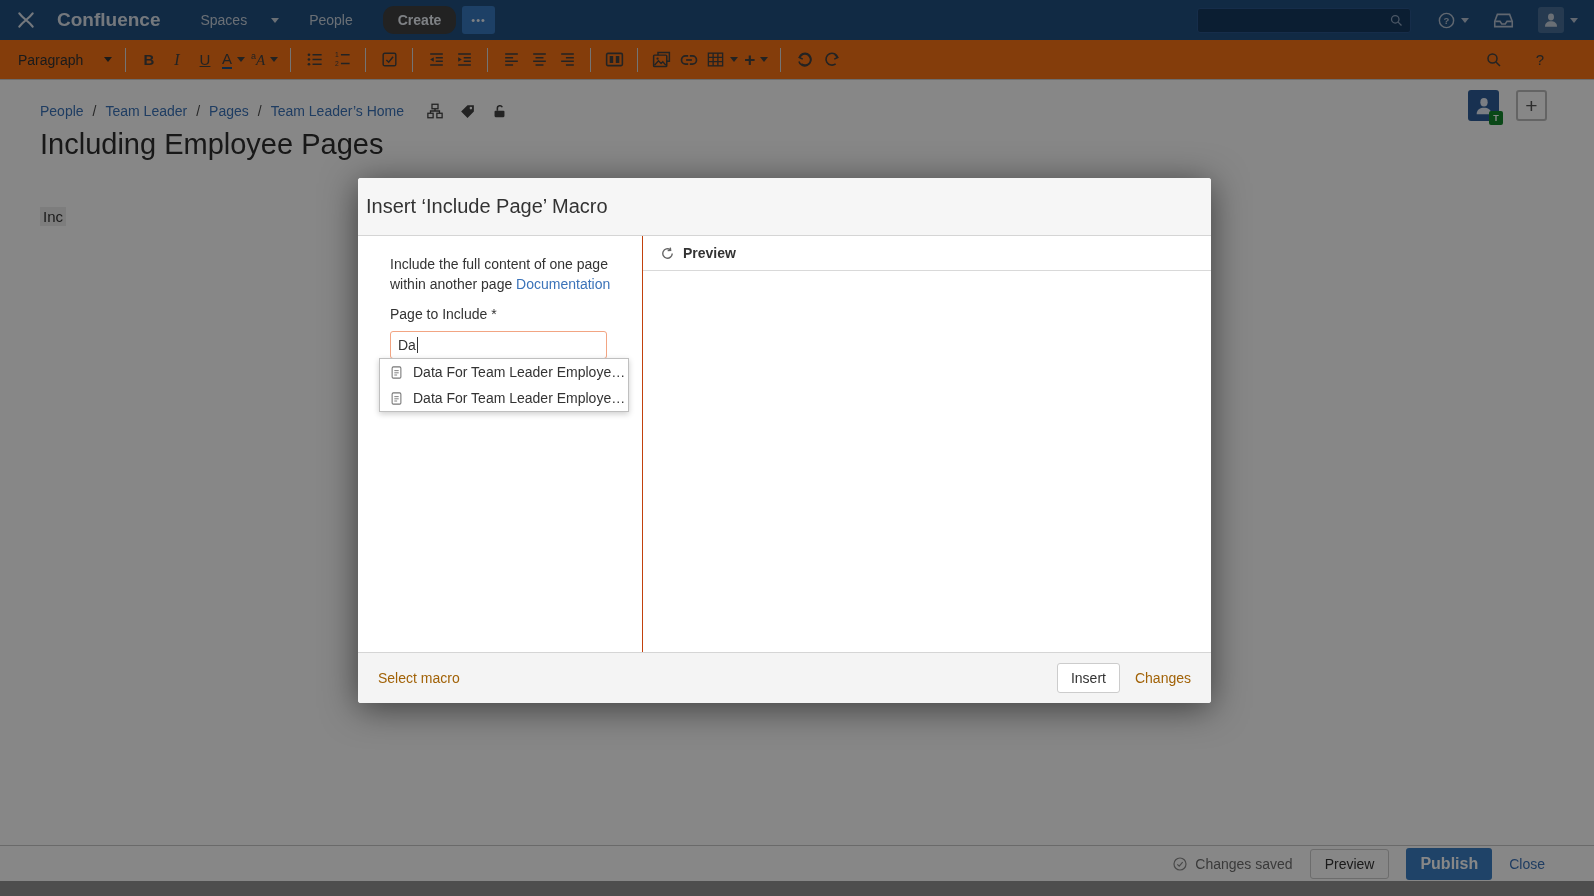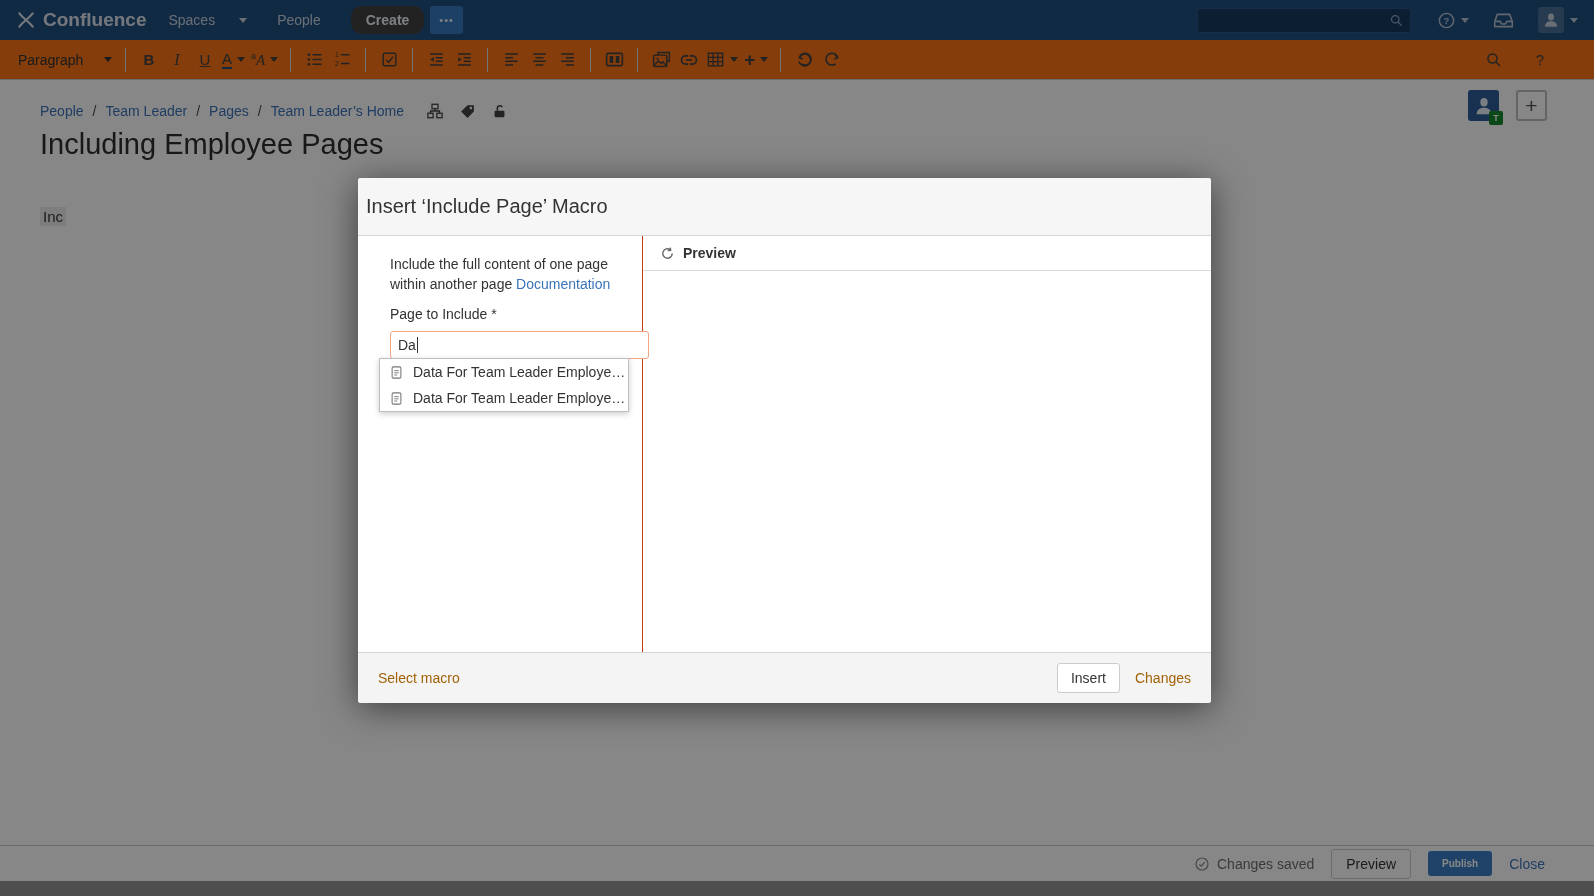--- a/index.html
+++ b/index.html
@@ -4,21 +4,21 @@
 <style>
   * { margin:0; padding:0; box-sizing:border-box; }
   html,body { width:1594px; height:896px; overflow:hidden; }
   body { font-family:"Liberation Sans", sans-serif; background:#fff; position:relative; }
 
   svg.ic { display:block; }
 
   
   .topnav { position:absolute; left:0; top:0; width:100%; height:40px; background:#205081;
             display:flex; align-items:center; padding:0 16px; z-index:10; }
-  .logo { display:flex; align-items:center; gap:7px; color:#dbe2ec; font-size:19px; font-weight:700; margin-right:22px; }
+  .logo { display:flex; align-items:center; gap:21px; color:#dbe2ec; font-size:19px; font-weight:700; margin-right:40px; }
   .navitem { color:#c9d2de; font-size:14px; margin-right:30px; display:flex; align-items:center; gap:24px; cursor:pointer; }
   .caret { width:0; height:0; border-left:4px solid transparent; border-right:4px solid transparent;
            border-top:5px solid currentColor; display:inline-block; }
   .btn-create { background:#404040; color:#eef3fa; font-size:14px; font-weight:600; padding:6px 15px;
                 border-radius:11px; border:none; cursor:pointer; margin-right:6px; }
   .btn-more { background:#3779c0; color:#eef3fa; font-size:11px; letter-spacing:1px; padding:8px 9px;
               border-radius:3px; border:none; cursor:pointer; }
   .nav-spacer { flex:1; }
   .nav-search { position:relative; width:214px; height:25px; margin-right:26px; }
   .nav-search input { width:100%; height:100%; background:#16395f; border:1px solid #2a5档; border:1px solid #2a568c;
@@ -64,40 +64,40 @@
                   display:grid; place-items:center; cursor:pointer; line-height:1; }
 
   
   .statusbar { position:absolute; left:0; bottom:15px; width:100%; height:36px; background:#fff;
                border-top:1px solid #c9c9c9; display:flex; align-items:center; justify-content:flex-end;
                gap:17px; padding-right:49px; font-size:14px; z-index:10; }
   .changes-saved { display:flex; align-items:center; gap:7px; color:#6f6f6f; }
   .changes-saved svg { color:#8a8a8a; }
   .btn-outline { background:#fff; border:1px solid #ccc; border-radius:3px; padding:6px 14px; font-size:14px;
                  color:#333; cursor:pointer; font-family:"Liberation Sans", sans-serif; }
-  .btn-publish { background:#3b7fc4; border:none; border-radius:3px; padding:7px 14px; font-size:10px;
+  .btn-publish { background:#3b7fc4; border:none; border-radius:3px; padding:7px 14px; font-size:16px;
                  color:#fff; font-weight:600; cursor:pointer; font-family:"Liberation Sans", sans-serif;text-align:right; }
   .link-close { color:#3b73b9; text-decoration:none; cursor:pointer; }
   .bottom-strip { position:absolute; left:0; bottom:0; width:100%; height:15px; background:#949494; }
 
   
   .blanket { position:absolute; inset:0; background:rgba(0,0,0,0.47); z-index:50; }
 
   
   .dialog { position:absolute; left:358px; top:178px; width:853px; height:525px; background:#fff;
             border-radius:3px; box-shadow:0 5px 35px rgba(0,0,0,0.55); z-index:100; display:flex;
             flex-direction:column; }
   .dlg-header { height:58px; background:#f6f6f6; border-bottom:1px solid #d5d5d5; border-radius:3px 3px 0 0;
                 display:flex; align-items:center; padding:0 8px; font-size:20px; color:#333; }
   .dlg-body { flex:1; display:flex; min-height:0; }
   .dlg-left { width:285px; border-right:1px solid #c2410c; padding:19px 32px; position:relative; }
   .dlg-desc { font-size:14px; color:#333; line-height:19.5px; width:232px; }
   .dlg-desc a { color:#3b73b9; text-decoration:none; cursor:pointer; }
   .dlg-label { margin-top:12px; font-size:14px; color:#333; }
-  .dlg-input { margin-top:9px; width:259px; height:28px; border:1px solid #f2a583; border-radius:3px;
+  .dlg-input { margin-top:9px; width:217px; height:28px; border:1px solid #f2a583; border-radius:3px;
                padding:0 7px; font-size:14px; color:#333; display:flex; align-items:center; cursor:text;
                background:#fff; }
   .fake-caret { display:inline-block; width:1px; height:16px; background:#333; margin-left:1px; }
   .suggestions { position:absolute; left:21px; top:122px; width:250px; background:#fff;
                  border:1px solid #bfbfbf; box-shadow:0 2px 6px rgba(0,0,0,0.2); }
   .sg-item { display:flex; align-items:center; gap:9px; padding:5px 9px; font-size:14px; color:#333;
              cursor:pointer; white-space:nowrap; overflow:hidden; }
   .sg-item svg { color:#777; flex:none; }
   .dlg-right { flex:1; display:flex; flex-direction:column; min-width:0; }
   .preview-header { height:35px; border-bottom:1px solid #d9d9d9; display:flex; align-items:center;

